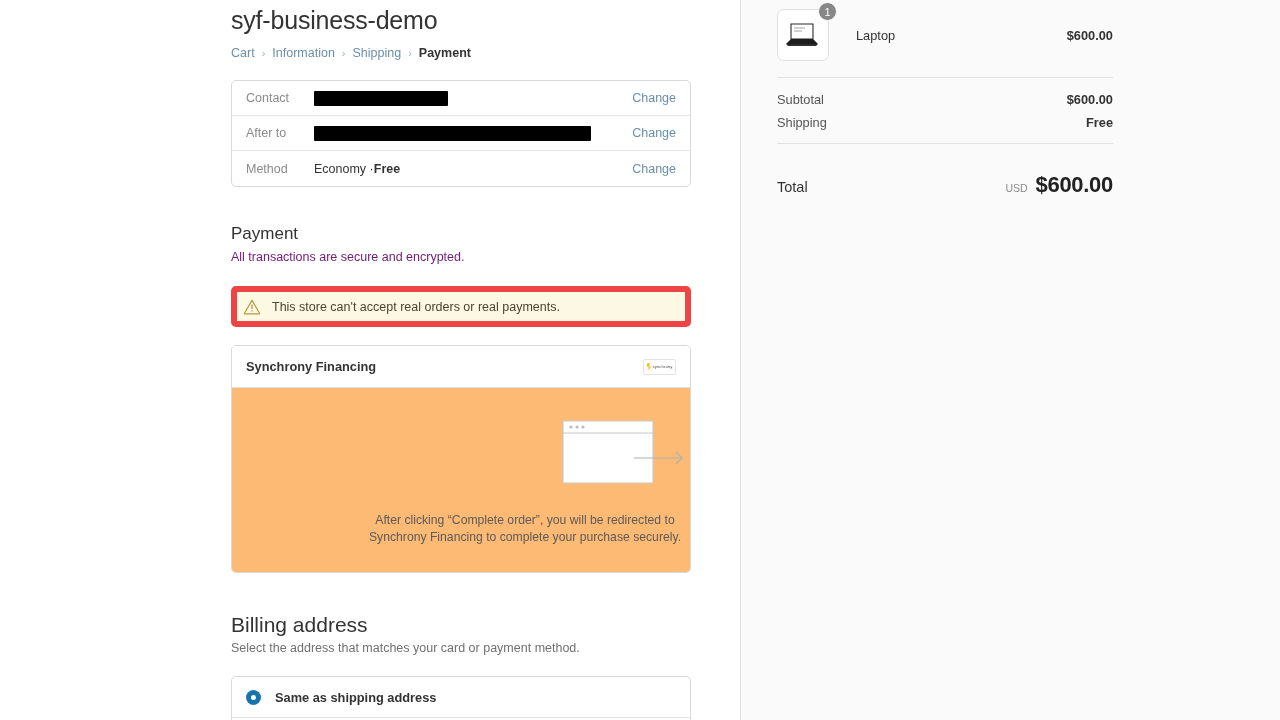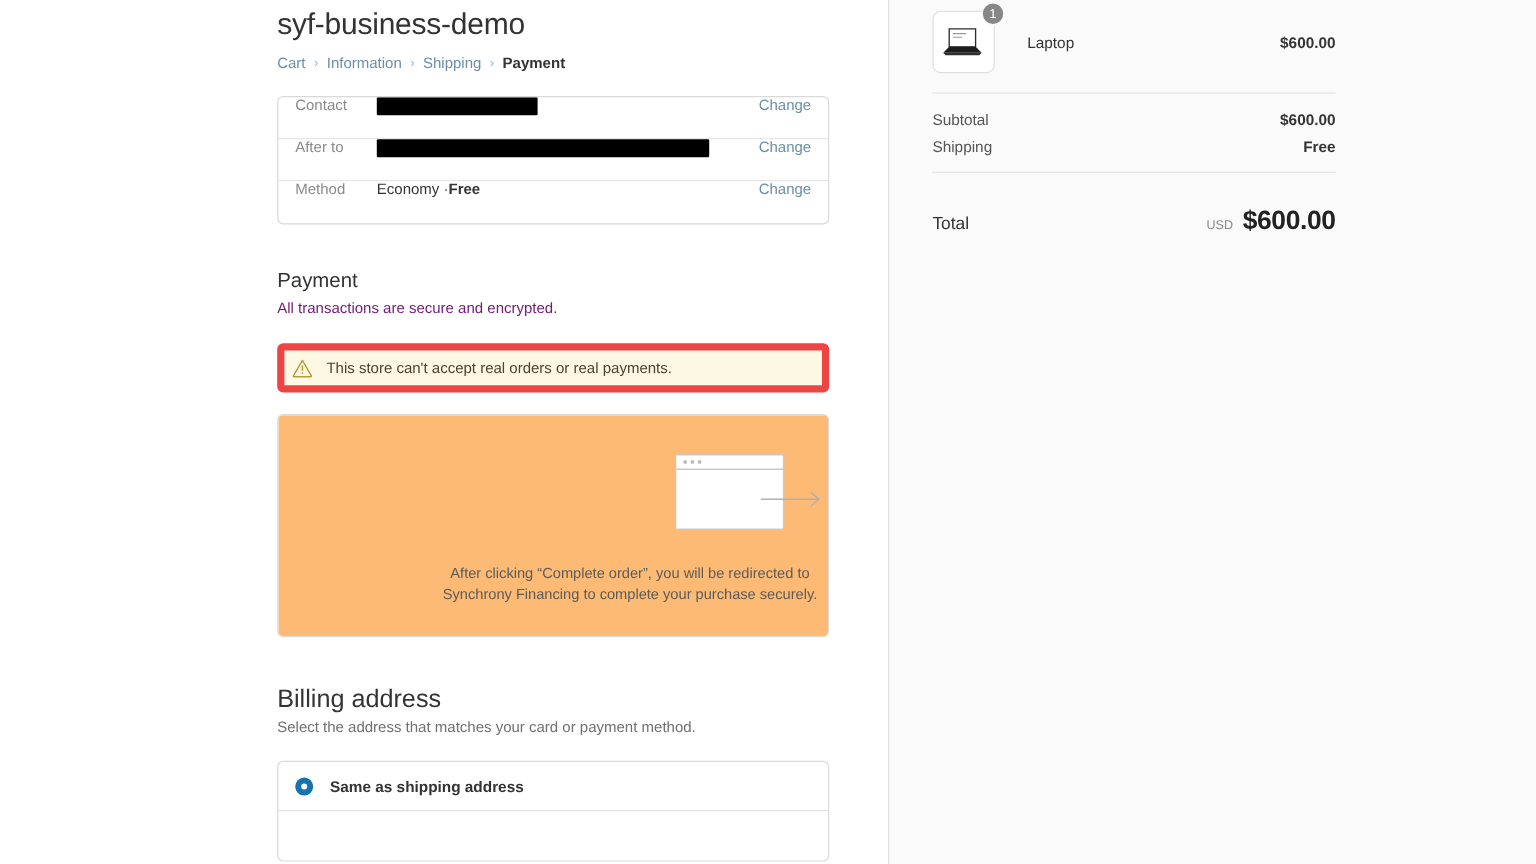--- a/index.html
+++ b/index.html
@@ -33,21 +33,21 @@
   .crumb-sep { color: #9bb2c0; margin: 0 7px; font-size: 11px; }
   .crumb-current { color: #333333; font-weight: bold; }
 
   
   .summary-card {
     margin-top: 19px;
     border: 1px solid #d9d9d9; border-radius: 5px;
     background: #fff; overflow: hidden;
   }
   .summary-row {
-    display: flex; align-items: flex-start;
+    display: flex; align-items: center;
     padding: 0 14px; height: 35px;
     border-bottom: 1px solid #e6e6e6;
     font-size: 12.5px;
   }
   .summary-row:last-child { border-bottom: none; }
   .sr-label { color: #8a8a8a; width: 68px; flex: none; }
   .sr-value { color: #333; flex: 1; display: flex; align-items: center; }
   .redacted { display: inline-block; height: 15px; background: #000; border-radius: 1px; }
   .redact-contact { width: 134px; }
   .redact-ship { width: 277px; }
@@ -213,20 +213,27 @@
       <div class="warn">
         <svg class="warn-icon" viewBox="0 0 20 20">
           <path d="M10 2.6 L18.2 16.6 Q18.8 17.7 17.6 17.7 L2.4 17.7 Q1.2 17.7 1.8 16.6 Z" fill="none" stroke="#b59a3b" stroke-width="1.3" stroke-linejoin="round"></path>
           <rect x="9.3" y="7.2" width="1.4" height="5" fill="#b59a3b"></rect>
           <rect x="9.3" y="13.5" width="1.4" height="1.5" fill="#b59a3b"></rect>
         </svg>
         <span class="warn-text">This store can't accept real orders or real payments.</span>
       </div>
 
       <div class="pm-card">
+        <div class="pm-head">
+          <span class="pm-name">Synchrony Financing</span>
+          <span class="pm-logo">
+            <span class="pm-logo-mark"></span>
+            <span class="pm-logo-text">synchrony</span>
+          </span>
+        </div>
         <div class="pm-body">
           <svg class="redirect-art" viewBox="0 0 128 72">
             <rect x="1" y="5" width="90" height="62" fill="#ffffff" stroke="#c9c9c9" stroke-width="1.2" rx="1"></rect>
             <line x1="1" y1="17" x2="91" y2="17" stroke="#c9c9c9" stroke-width="1.2"></line>
             <circle cx="9" cy="11" r="1.6" fill="#bdbdbd"></circle>
             <circle cx="15" cy="11" r="1.6" fill="#bdbdbd"></circle>
             <circle cx="21" cy="11" r="1.6" fill="#bdbdbd"></circle>
             <line x1="72" y1="42" x2="120" y2="42" stroke="#b0b0b0" stroke-width="1.2"></line>
             <path d="M114 36.5 L120.5 42 L114 47.5" fill="none" stroke="#b0b0b0" stroke-width="1.2" stroke-linecap="round" stroke-linejoin="round"></path>
           </svg>

